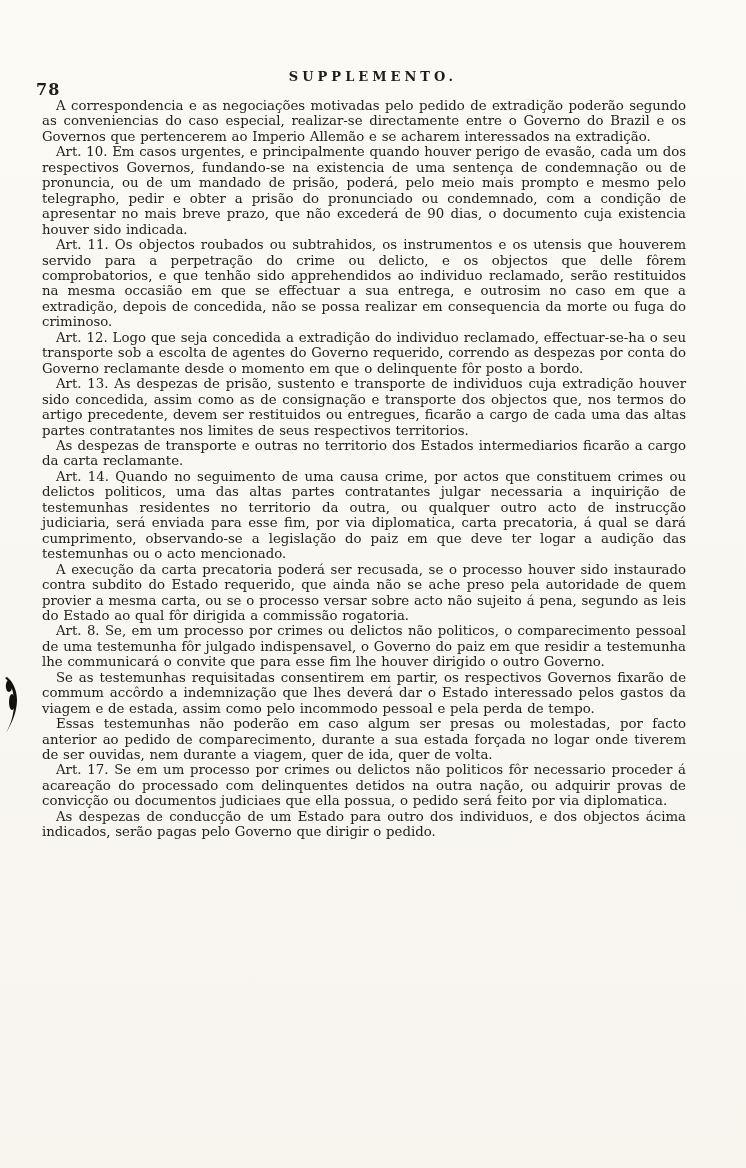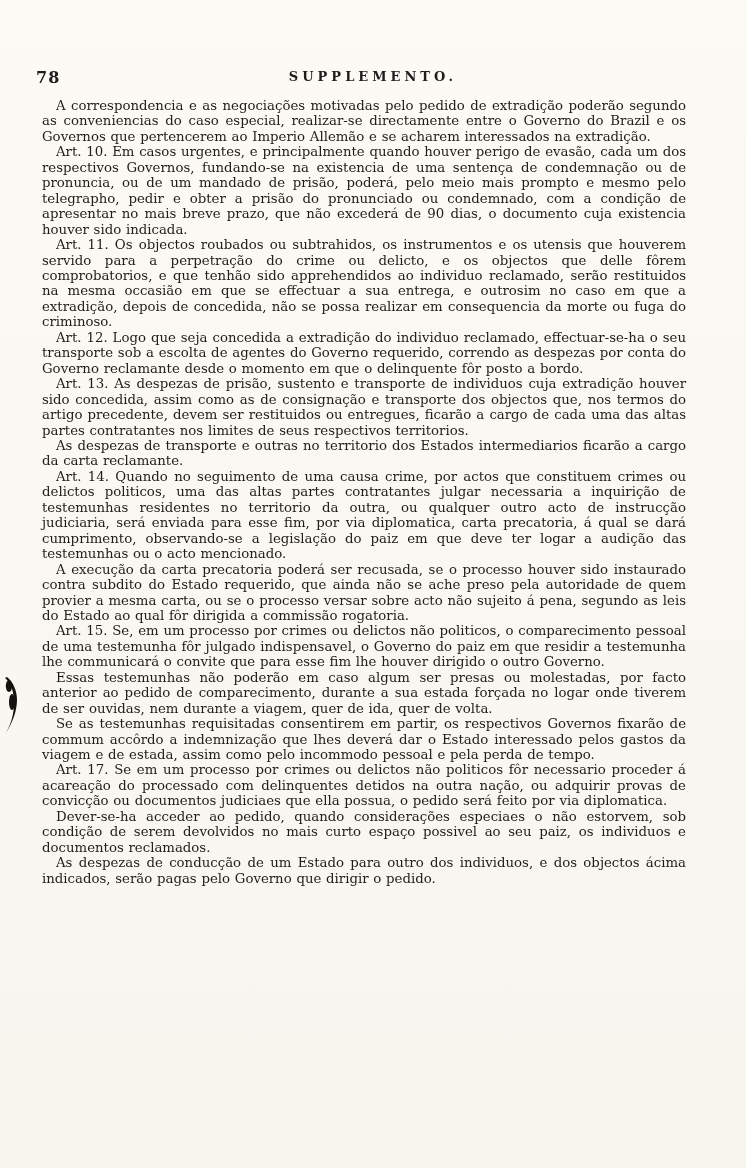--- a/index.html
+++ b/index.html
@@ -20,21 +20,21 @@
   }
   .page-header {
     position: relative;
     height: 24px;
     margin-top: 68px;
     padding: 0 40px 0 36px;
   }
   .page-number {
     position: absolute;
     left: 36px;
-    top: 0;
+    top: 12px;
     font-size: 16px;
     font-weight: bold;
     letter-spacing: 1px;
   }
   .header-title {
     position: absolute;
     left: 0;
     right: 0;
     top: 1px;
     text-align: center;
@@ -85,21 +85,20 @@
 
   <div class="text-column">
     <p>A correspondencia e as negociações motivadas pelo pedido de extradição poderão segundo as conveniencias do caso especial, realizar-se directamente entre o Governo do Brazil e os Governos que pertencerem ao Imperio Allemão e se acharem interessados na extradição.</p>
     <p>Art. 10. Em casos urgentes, e principalmente quando houver perigo de evasão, cada um dos respectivos Governos, fundando-se na existencia de uma sentença de condemnação ou de pronuncia, ou de um mandado de prisão, poderá, pelo meio mais prompto e mesmo pelo telegrapho, pedir e obter a prisão do pronunciado ou condemnado, com a condição de apresentar no mais breve prazo, que não excederá de 90 dias, o documento cuja existencia houver sido indicada.</p>
     <p>Art. 11. Os objectos roubados ou subtrahidos, os instrumentos e os utensis que houverem servido para a perpetração do crime ou delicto, e os objectos que delle fôrem comprobatorios, e que tenhão sido apprehendidos ao individuo reclamado, serão restituidos na mesma occasião em que se effectuar a sua entrega, e outrosim no caso em que a extradição, depois de concedida, não se possa realizar em consequencia da morte ou fuga do criminoso.</p>
     <p>Art. 12. Logo que seja concedida a extradição do individuo reclamado, effectuar-se-ha o seu transporte sob a escolta de agentes do Governo requerido, correndo as despezas por conta do Governo reclamante desde o momento em que o delinquente fôr posto a bordo.</p>
     <p>Art. 13. As despezas de prisão, sustento e transporte de individuos cuja extradição houver sido concedida, assim como as de consignação e transporte dos objectos que, nos termos do artigo precedente, devem ser restituidos ou entregues, ficarão a cargo de cada uma das altas partes contratantes nos limites de seus respectivos territorios.</p>
     <p>As despezas de transporte e outras no territorio dos Estados intermediarios ficarão a cargo da carta reclamante.</p>
     <p>Art. 14. Quando no seguimento de uma causa crime, por actos que constituem crimes ou delictos politicos, uma das altas partes contratantes julgar necessaria a inquirição de testemunhas residentes no territorio da outra, ou qualquer outro acto de instrucção judiciaria, será enviada para esse fim, por via diplomatica, carta precatoria, á qual se dará cumprimento, observando-se a legislação do paiz em que deve ter logar a audição das testemunhas ou o acto mencionado.</p>
     <p>A execução da carta precatoria poderá ser recusada, se o processo houver sido instaurado contra subdito do Estado requerido, que ainda não se ache preso pela autoridade de quem provier a mesma carta, ou se o processo versar sobre acto não sujeito á pena, segundo as leis do Estado ao qual fôr dirigida a commissão rogatoria.</p>
-    <p>Art. 15. Se, em um processo por crimes ou delictos não politicos, o comparecimento pessoal de uma testemunha fôr julgado indispensavel, o Governo do paiz em que residir a testemunha lhe communicará o convite que para esse fim lhe houver dirigido o outro Governo.</p>
+    <p>Art. 8. Se, em um processo por crimes ou delictos não politicos, o comparecimento pessoal de uma testemunha fôr julgado indispensavel, o Governo do paiz em que residir a testemunha lhe communicará o convite que para esse fim lhe houver dirigido o outro Governo.</p>
+    <p>Se as testemunhas requisitadas consentirem em partir, os respectivos Governos fixarão de commum accôrdo a indemnização que lhes deverá dar o Estado interessado pelos gastos da viagem e de estada, assim como pelo incommodo pessoal e pela perda de tempo.</p>
     <p>Essas testemunhas não poderão em caso algum ser presas ou molestadas, por facto anterior ao pedido de comparecimento, durante a sua estada forçada no logar onde tiverem de ser ouvidas, nem durante a viagem, quer de ida, quer de volta.</p>
-    <p>Se as testemunhas requisitadas consentirem em partir, os respectivos Governos fixarão de commum accôrdo a indemnização que lhes deverá dar o Estado interessado pelos gastos da viagem e de estada, assim como pelo incommodo pessoal e pela perda de tempo.</p>
     <p>Art. 17. Se em um processo por crimes ou delictos não politicos fôr necessario proceder á acareação do processado com delinquentes detidos na outra nação, ou adquirir provas de convicção ou documentos judiciaes que ella possua, o pedido será feito por via diplomatica.</p>
-    <p>Dever-se-ha acceder ao pedido, quando considerações especiaes o não estorvem, sob condição de serem devolvidos no mais curto espaço possivel ao seu paiz, os individuos e documentos reclamados.</p>
     <p>As despezas de conducção de um Estado para outro dos individuos, e dos objectos ácima indicados, serão pagas pelo Governo que dirigir o pedido.</p>
   </div>
 
 </div>
 
 </body></html>

